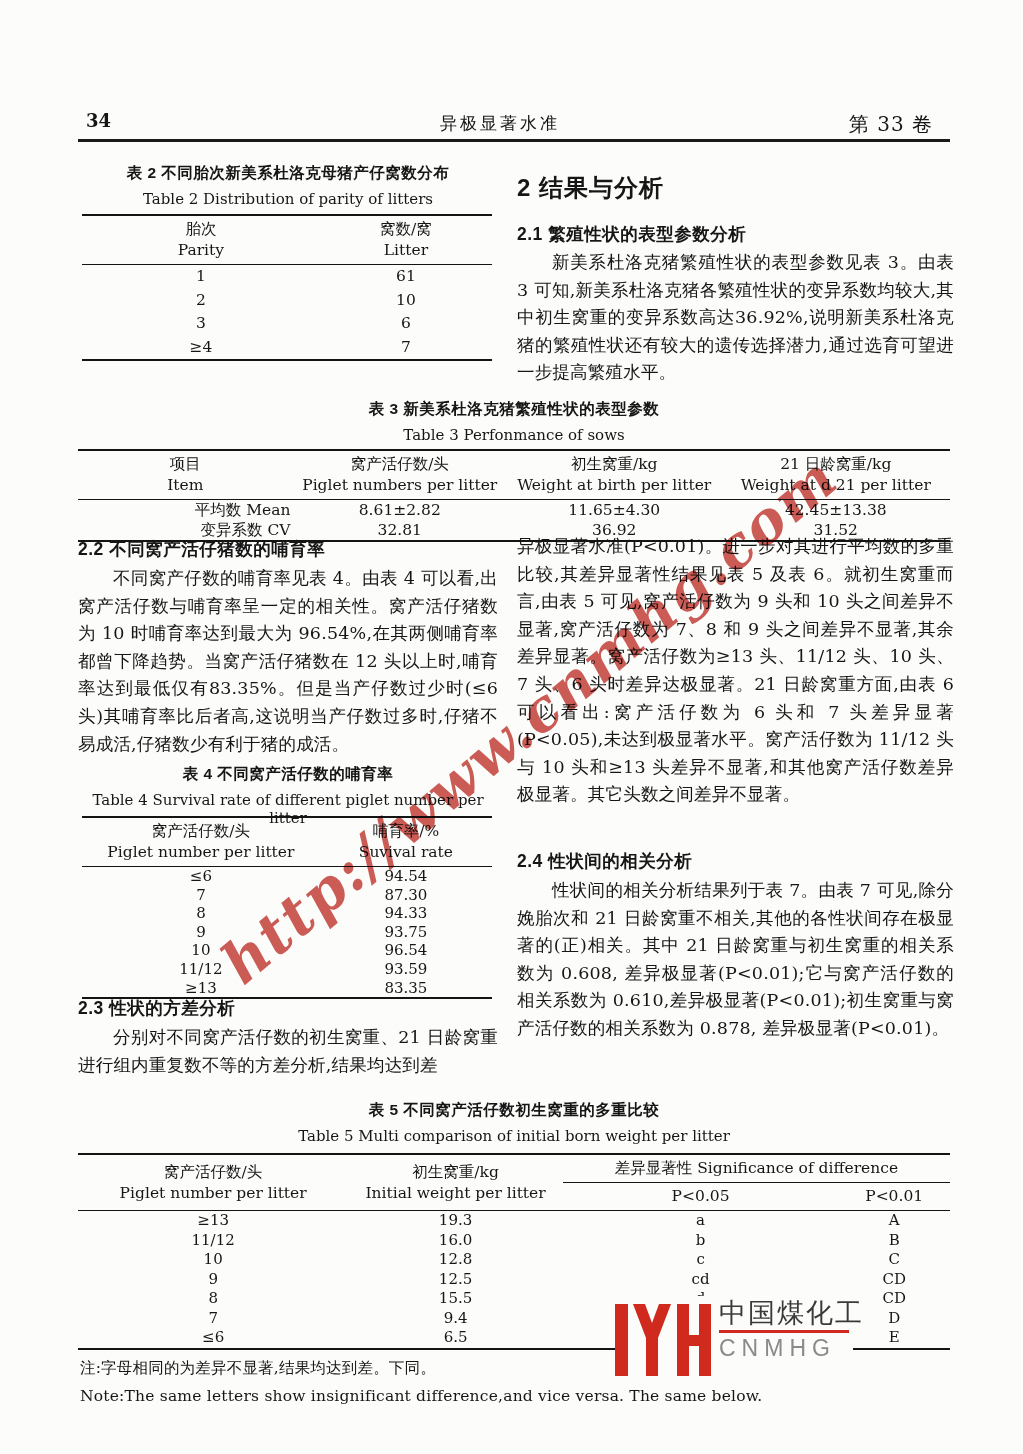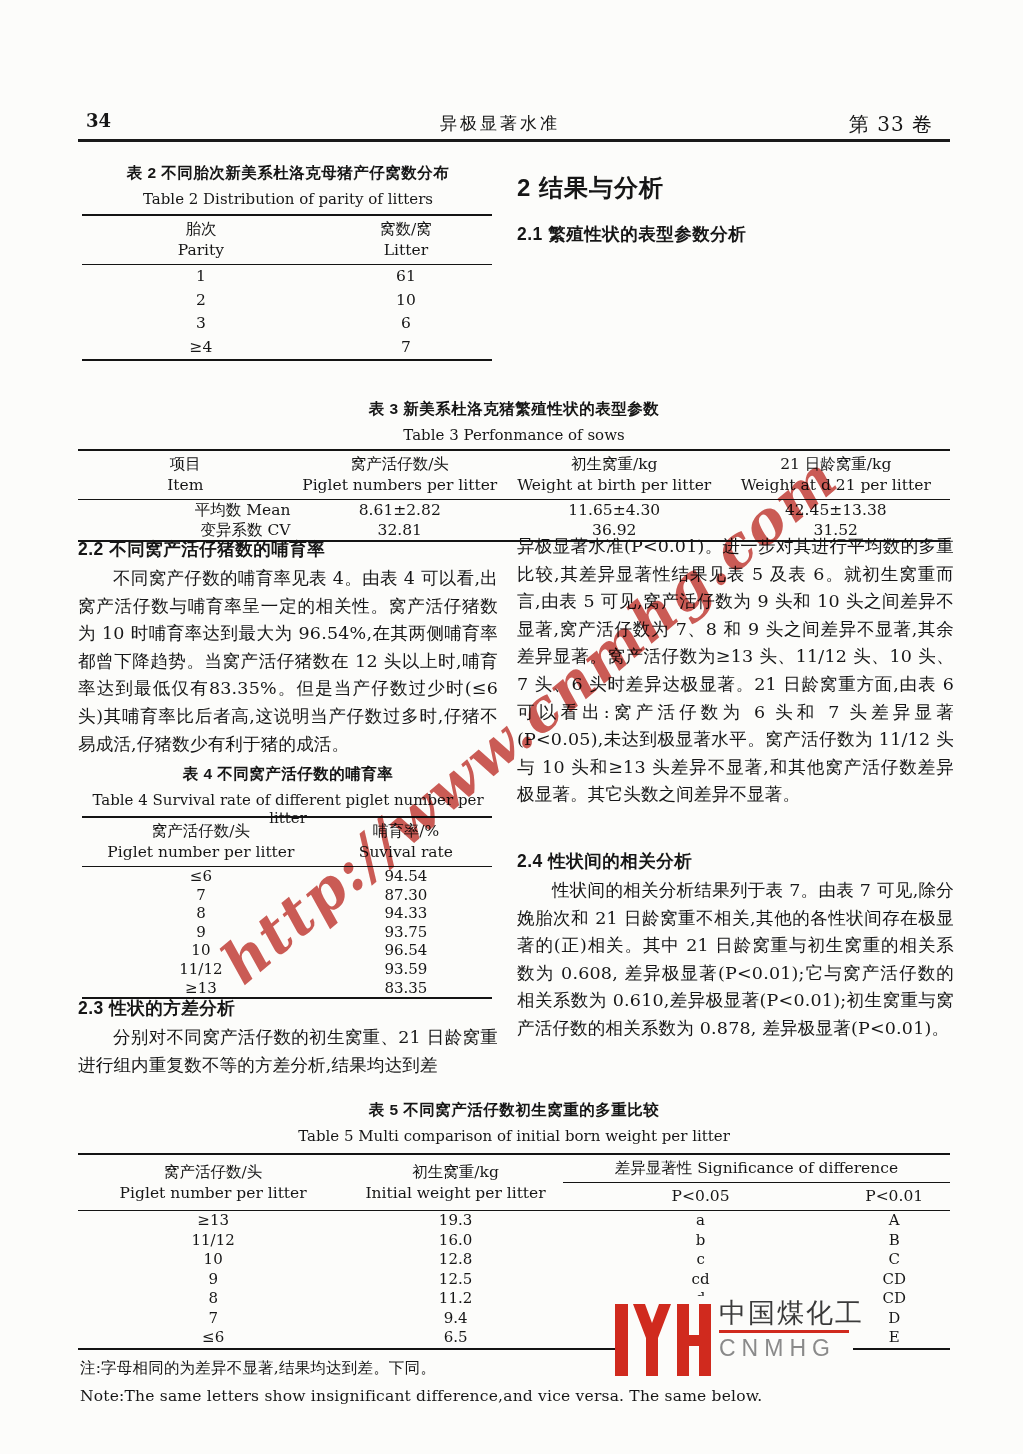--- a/index.html
+++ b/index.html
@@ -104,20 +104,21 @@
           <tr>
             <td>≥4</td>
             <td>7</td>
           </tr>
         </tbody>
     </table>
   </div>
 
   <div class="h-big" style="left:517px;top:172px;">2   结果与分析</div>
   <div class="h-sub" style="left:517px;top:222px;text-align:right;">2.1   繁殖性状的表型参数分析</div>
+  <div class="para indent" style="left:517px;top:249px;width:437px;height:142px;">新美系杜洛克猪繁殖性状的表型参数见表 3。由表 3 可知,新美系杜洛克猪各繁殖性状的变异系数均较大,其中初生窝重的变异系数高达36.92%,说明新美系杜洛克猪的繁殖性状还有较大的遗传选择潜力,通过选育可望进一步提高繁殖水平。</div>
 
   <div class="cap-cn" style="left:78px;top:399px;width:872px;">表 3   新美系杜洛克猪繁殖性状的表型参数</div>
   <div class="cap-en" style="left:78px;top:426px;width:872px;">Table 3   Perfonmance of sows</div>
   <div class="tbl" style="left:78px;top:449px;width:872px;">
     <table class="dt t3">
       <colgroup>
           <col style="width:24.6%">
           <col style="width:24.6%">
           <col style="width:24.6%">
           <col style="width:26.2%">
@@ -270,21 +271,21 @@
             <td>C</td>
           </tr>
           <tr>
             <td>9</td>
             <td>12.5</td>
             <td>cd</td>
             <td>CD</td>
           </tr>
           <tr>
             <td>8</td>
-            <td>11.2</td>
+            <td>15.5</td>
             <td>d</td>
             <td>CD</td>
           </tr>
           <tr>
             <td>7</td>
             <td>9.4</td>
             <td></td>
             <td>D</td>
           </tr>
           <tr>

